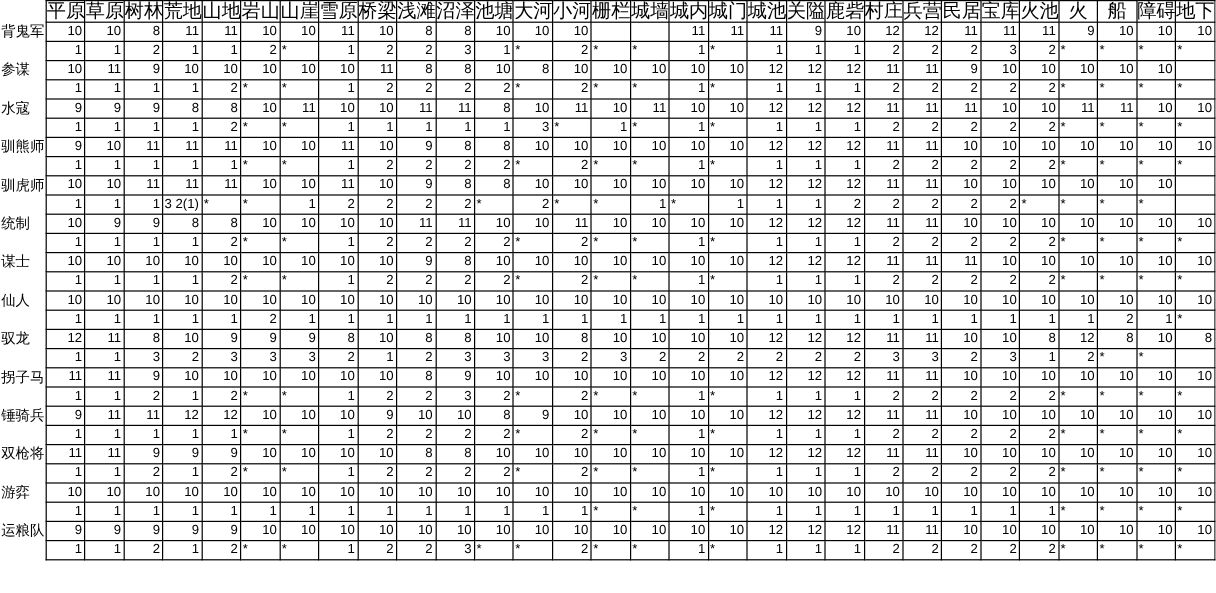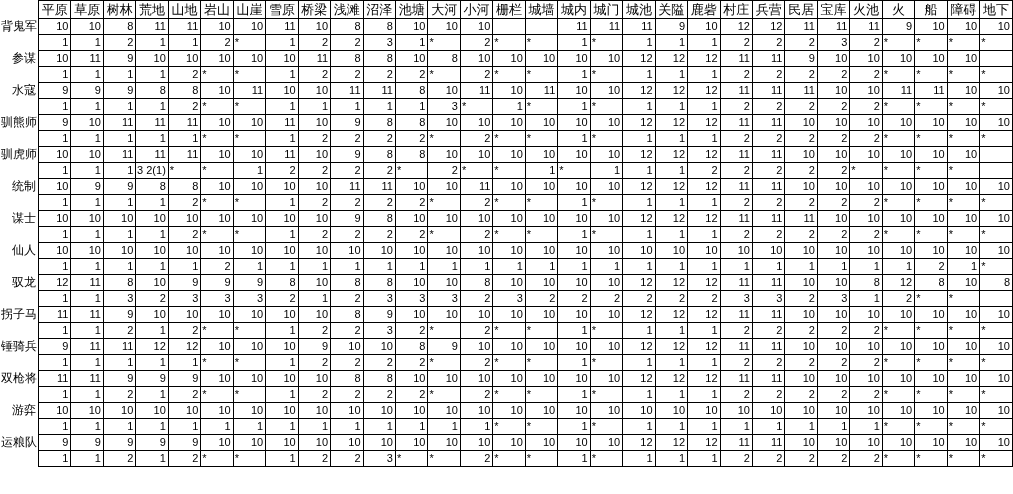--- a/index.html
+++ b/index.html
@@ -28,33 +28,33 @@
     font-size: 11px;
     line-height: 15px;
     height: 15px;
     text-align: center;
     white-space: nowrap;
     overflow: hidden;
   }
   
   table.grid td.rowlabel {
     border: none;
-    text-align: right;
+    text-align: left;
     padding-left: 1px;
     padding-right: 2px;
     font-size: 12px;
     width: 38px;
     margin-left: 16px;
   }
   table.grid th.corner {
     border: none;
     width: 38px;
   }
   table.grid th.colhdr {
-    font-size: 13px;
+    font-size: 16px;
     line-height: 17px;
     height: 17px;
     margin-left: 24px;
   }
   table.grid td.num {
     text-align: right;
     padding-right: 2px;
   }
   table.grid td.num.star {
     text-align: left;

